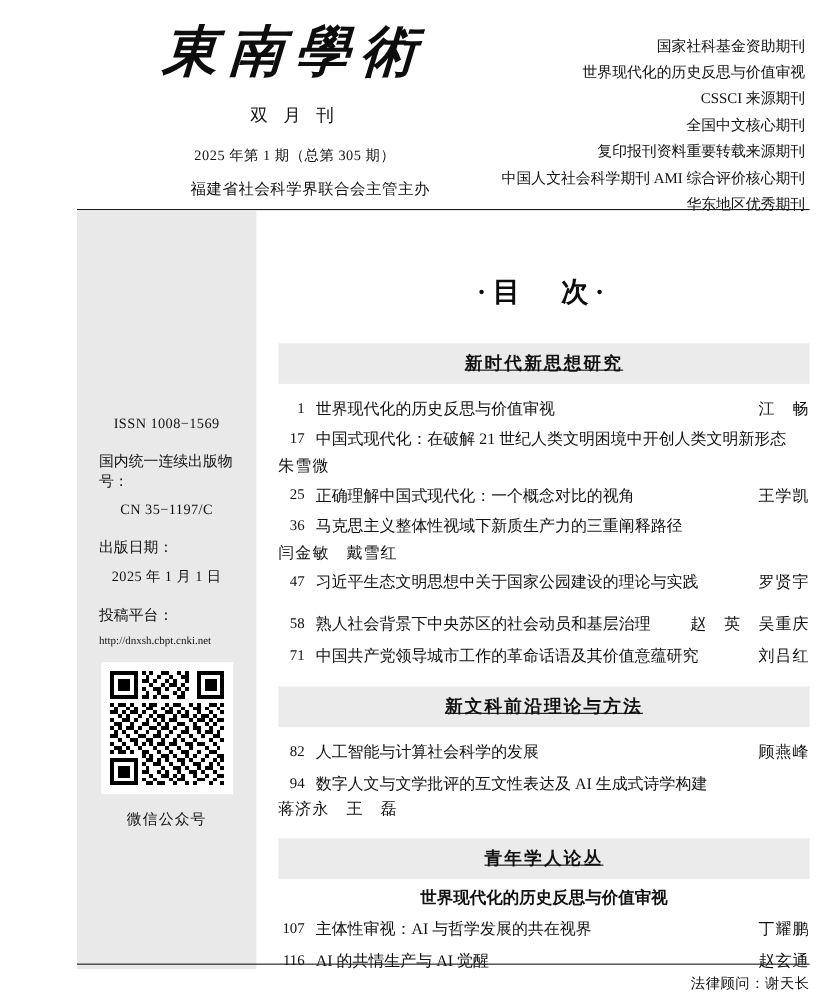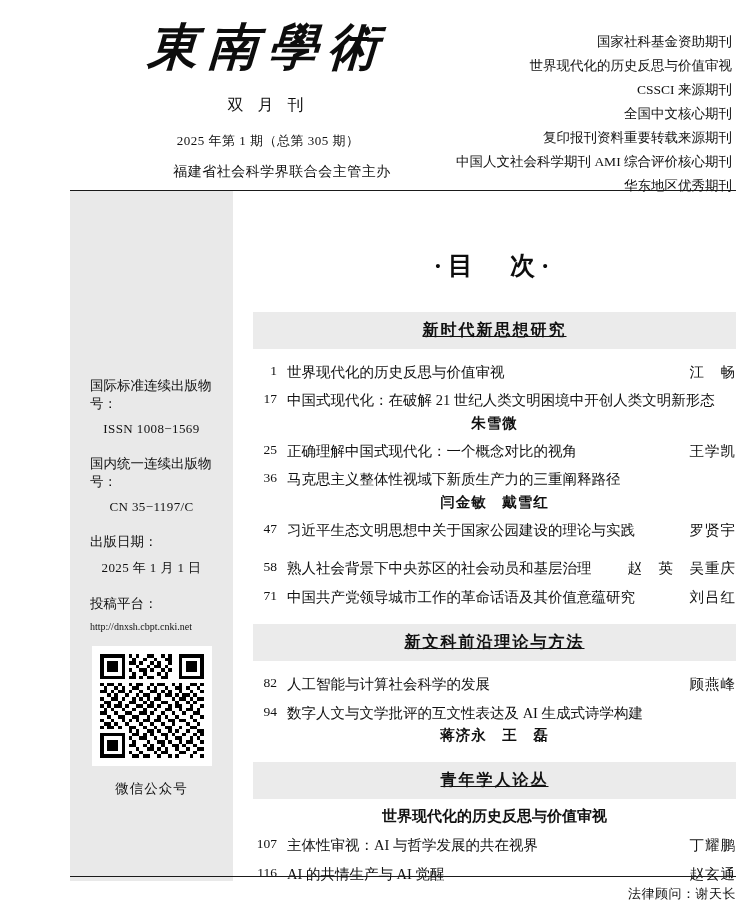--- a/index.html
+++ b/index.html
@@ -200,26 +200,25 @@
     padding-right: 8px;
   }
   .entry .auth {
     flex: 0 0 auto;
     text-align: right;
     white-space: nowrap;
     letter-spacing: 1px;
     min-width: 54px;
   }
   .auth-next {
-    text-align: center;
+    text-align: left;
     letter-spacing: 1px;
     font-size: 14.5px;
     padding: 0 0 3px 0;
     color: #111;
-    font-weight: bold;
   }
   .subheading {
     text-align: center;
     font-size: 15px;
     font-weight: bold;
     margin: 8px 0 4px 0;
     color: #111;
   }
   .entry-gap { height: 10px; }
 
@@ -264,21 +263,20 @@
     </div>
 
     <div class="rule-top"></div>
   </div>
 
   <div class="body-wrap">
 
     <div class="left-col">
       <div class="left-inner">
         <div class="spacer-180"></div>
-        <div class="info-label">国际标准连续出版物号：</div>
         <div class="info-value info-value-serif">ISSN 1008−1569</div>
 
         <div class="info-label">国内统一连续出版物号：</div>
         <div class="info-value info-value-serif">CN 35−1197/C</div>
 
         <div class="info-label">出版日期：</div>
         <div class="info-value info-value-serif">2025 年 1 月 1 日</div>
 
         <div class="info-label">投稿平台：</div>
         <div class="url-value">http://dnxsh.cbpt.cnki.net</div>

